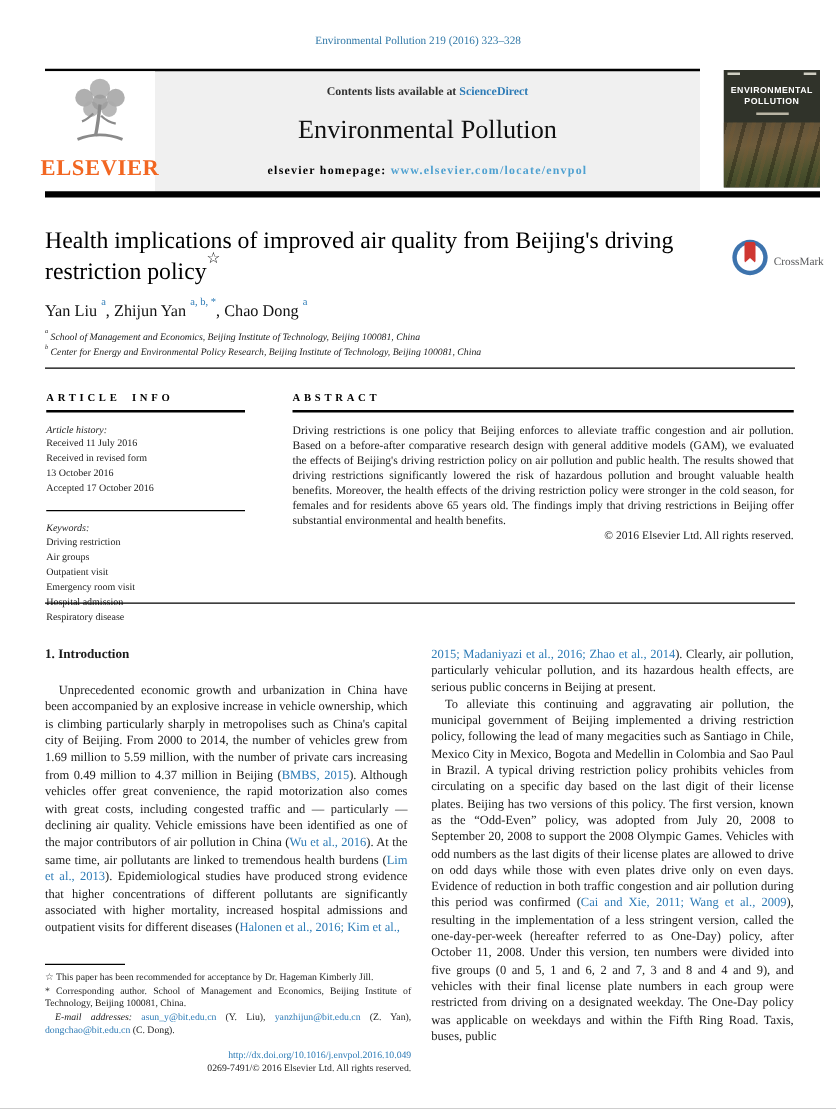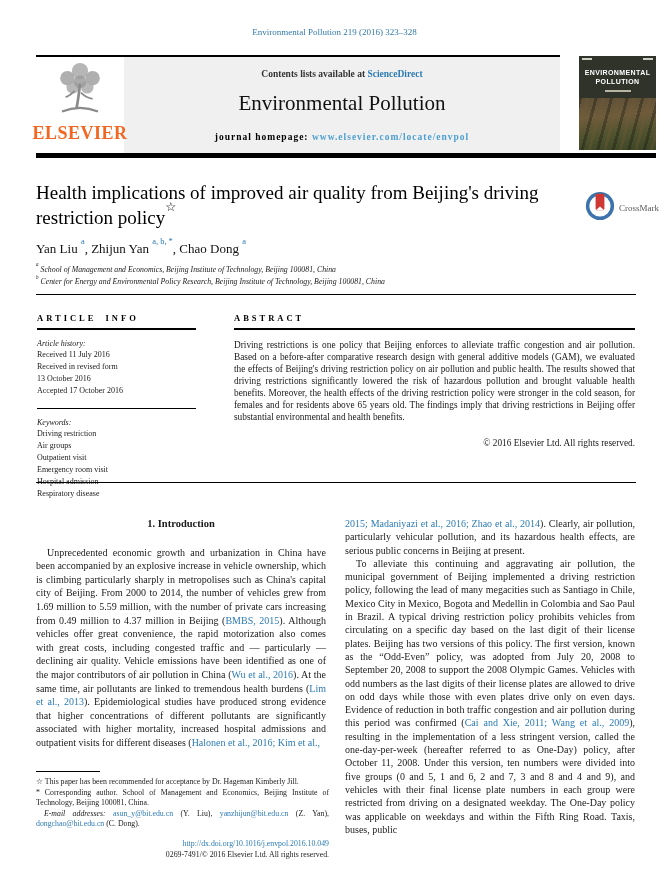--- a/index.html
+++ b/index.html
@@ -50,27 +50,27 @@
 
   
   .info-col{position:absolute;top:313px;left:37px;width:159px;}
   .sec-head{font-size:8.5px;font-weight:bold;letter-spacing:3px;word-spacing:4px;color:#000;}
   .head-rule{height:2px;background:#000;margin-top:5px;margin-bottom:9px;}
   .info-label{font-size:8px;font-style:italic;margin-bottom:1px;}
   .info-line{font-size:8px;line-height:1.5;}
   .info-divider{height:1px;background:#000;margin:11px 0 9px 0;}
   .abs-col{position:absolute;top:313px;left:234px;width:401px;}
   .abs-text{font-size:9.3px;line-height:12px;text-align:justify;}
-  .abs-copy{font-size:9.3px;text-align:right;margin-top:15px;}
+  .abs-copy{font-size:9.3px;text-align:right;margin-top:1px;}
 
   
   .body-col{position:absolute;top:517px;width:290px;font-size:10px;line-height:13.6px;text-align:justify;}
   .col-left{left:36px;}
   .col-right{left:345px;line-height:13.3px;}
-  .sec1-head{font-size:10.5px;font-weight:bold;text-align:center;margin-bottom:15px;}
+  .sec1-head{font-size:10.5px;font-weight:bold;text-align:left;margin-bottom:15px;}
   .para-indent{text-indent:11px;}
   .body-col p{margin:0;}
 
   
   .footnotes{position:absolute;top:771px;left:36px;width:293px;font-size:7.8px;line-height:10.6px;text-align:justify;}
   .fn-divider{width:64px;height:1px;background:#000;margin-bottom:5px;}
   .footnotes p{margin:0;}
   .fn-email{text-indent:8px;}
   .doi-block{margin-top:9px;text-align:right;}
 </style>
@@ -95,21 +95,21 @@
           <path d="M24 34 C20 38 17 40 14 41" stroke="#8a8a8a" stroke-width="2" fill="none"></path>
           <path d="M31 36 C35 40 39 42 44 43" stroke="#8a8a8a" stroke-width="2" fill="none"></path>
           <path d="M10 57 Q30 49 50 57" stroke="#8a8a8a" stroke-width="2.5" fill="none"></path>
         </svg>
       </span>
       <span class="elsevier-word">ELSEVIER</span>
     </div>
     <div class="banner-center">
       <div class="contents-line sans"><span>Contents lists available at </span><span class="lnk">ScienceDirect</span></div>
       <div class="journal-title">Environmental Pollution</div>
-      <div class="homepage-line sans"><span>journal homepage: </span><span class="lnk">www.elsevier.com/locate/envpol</span></div>
+      <div class="homepage-line sans"><span>elsevier homepage: </span><span class="lnk">www.elsevier.com/locate/envpol</span></div>
     </div>
   </div>
 
   <div class="cover">
     <div class="cover-topstrip">
         <i></i>
         <i></i>
       </div>
     <div class="cover-title">
       <div>ENVIRONMENTAL</div>

